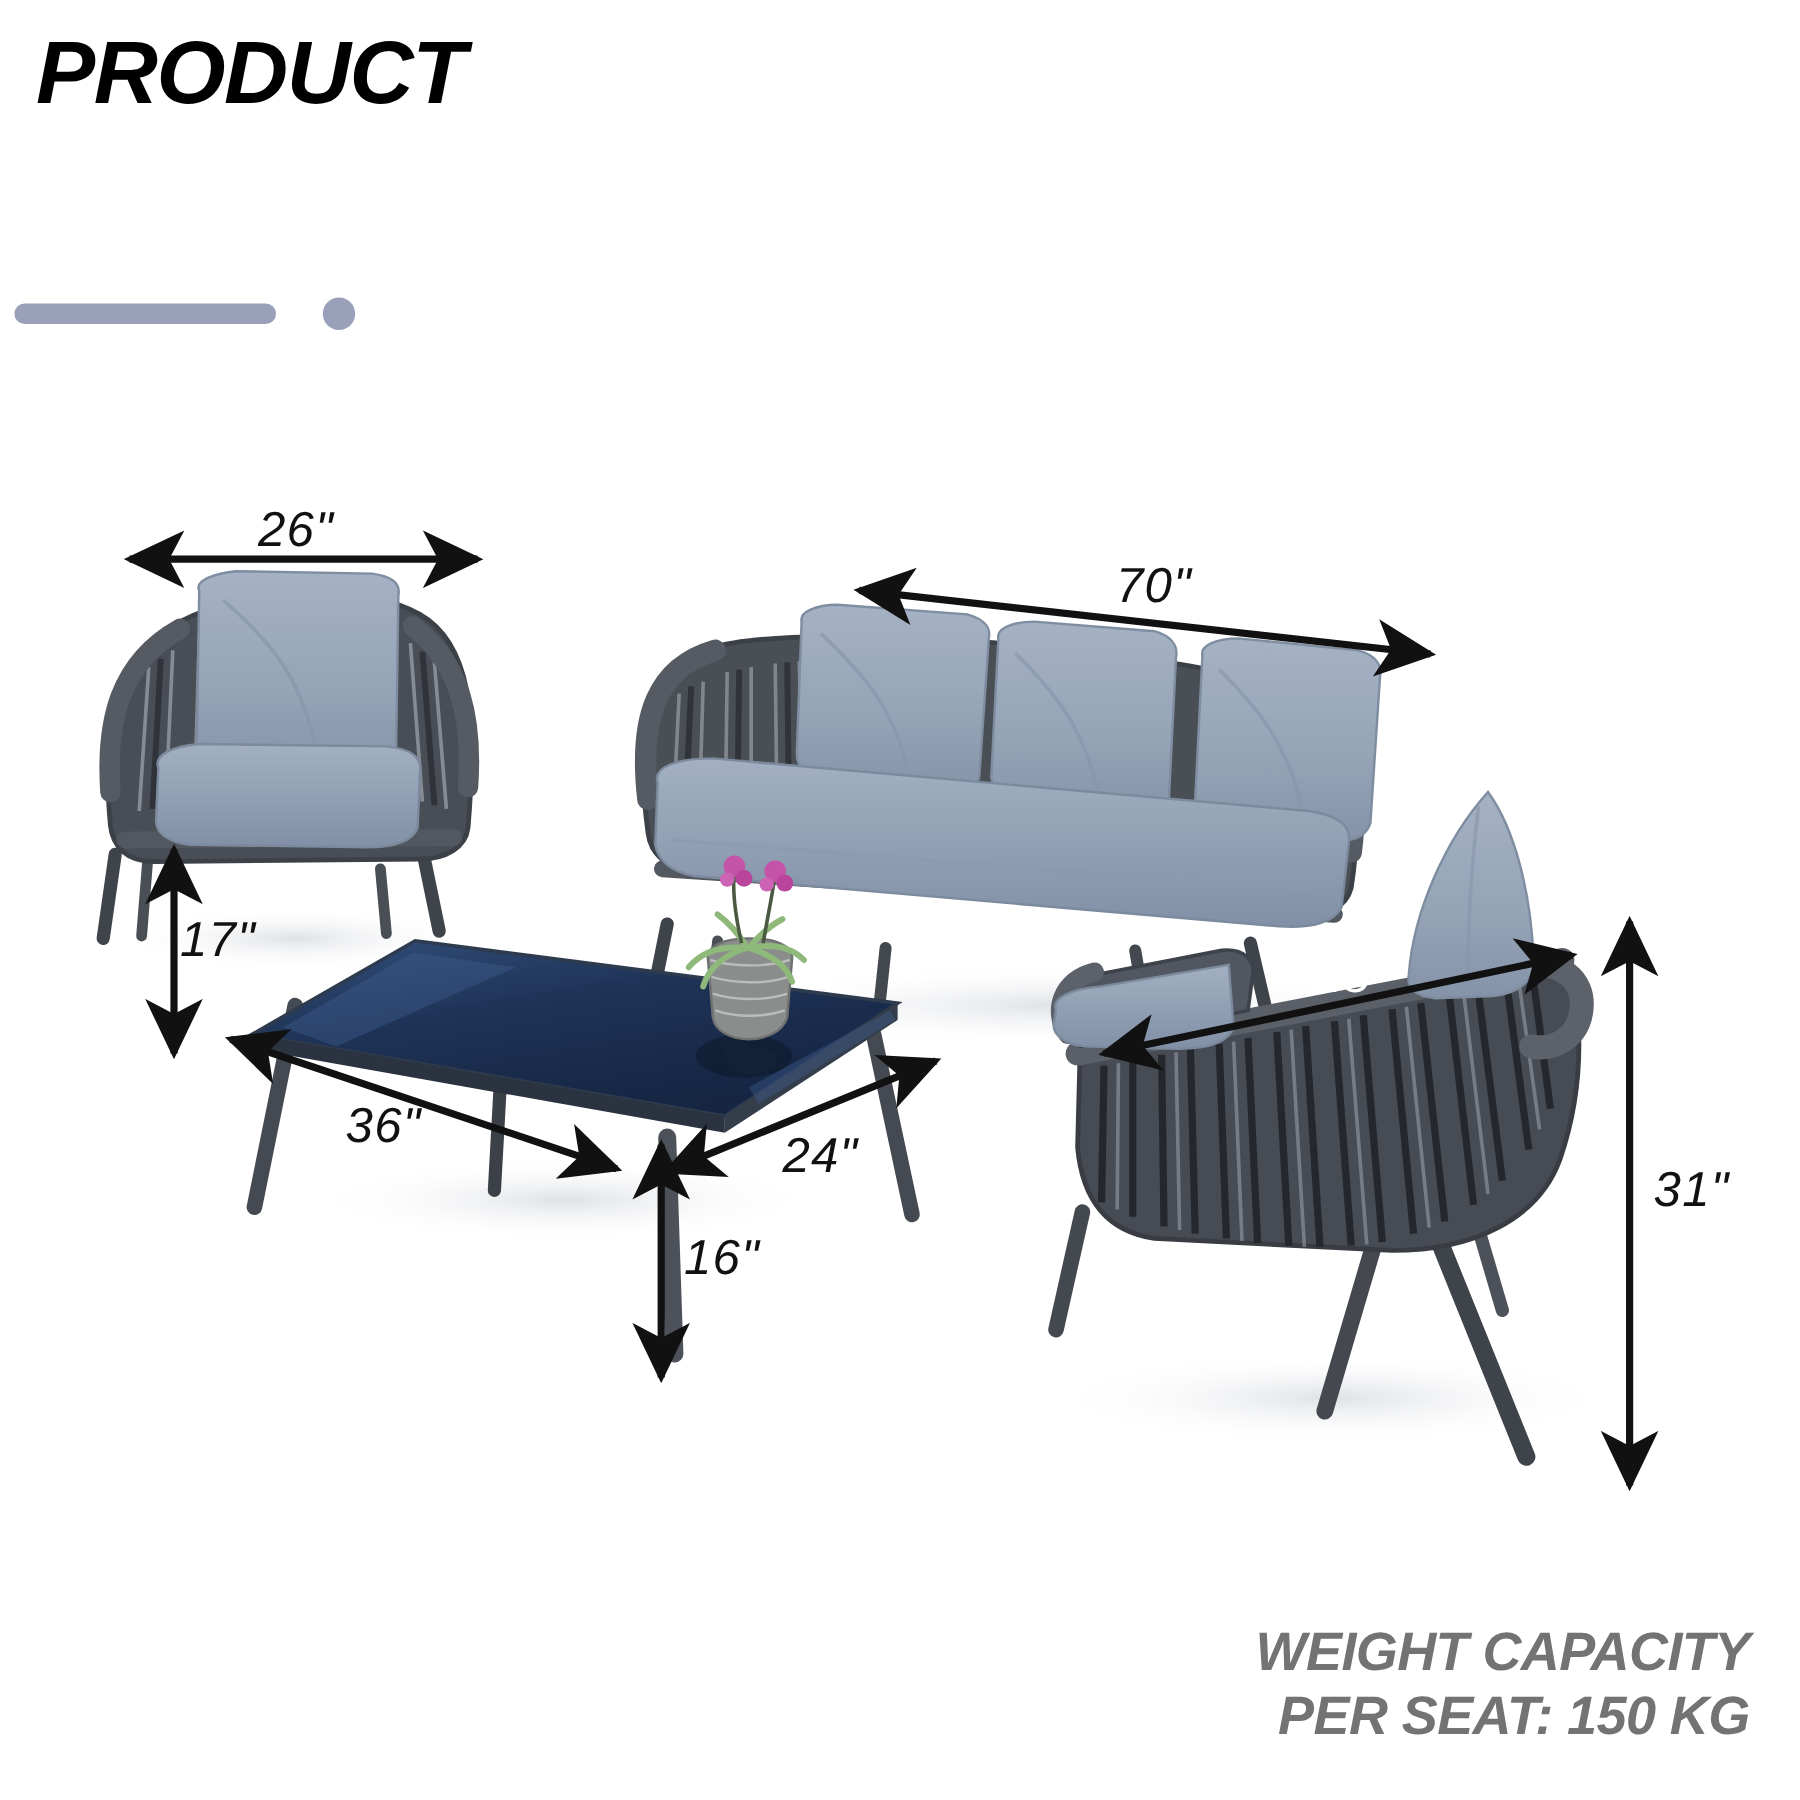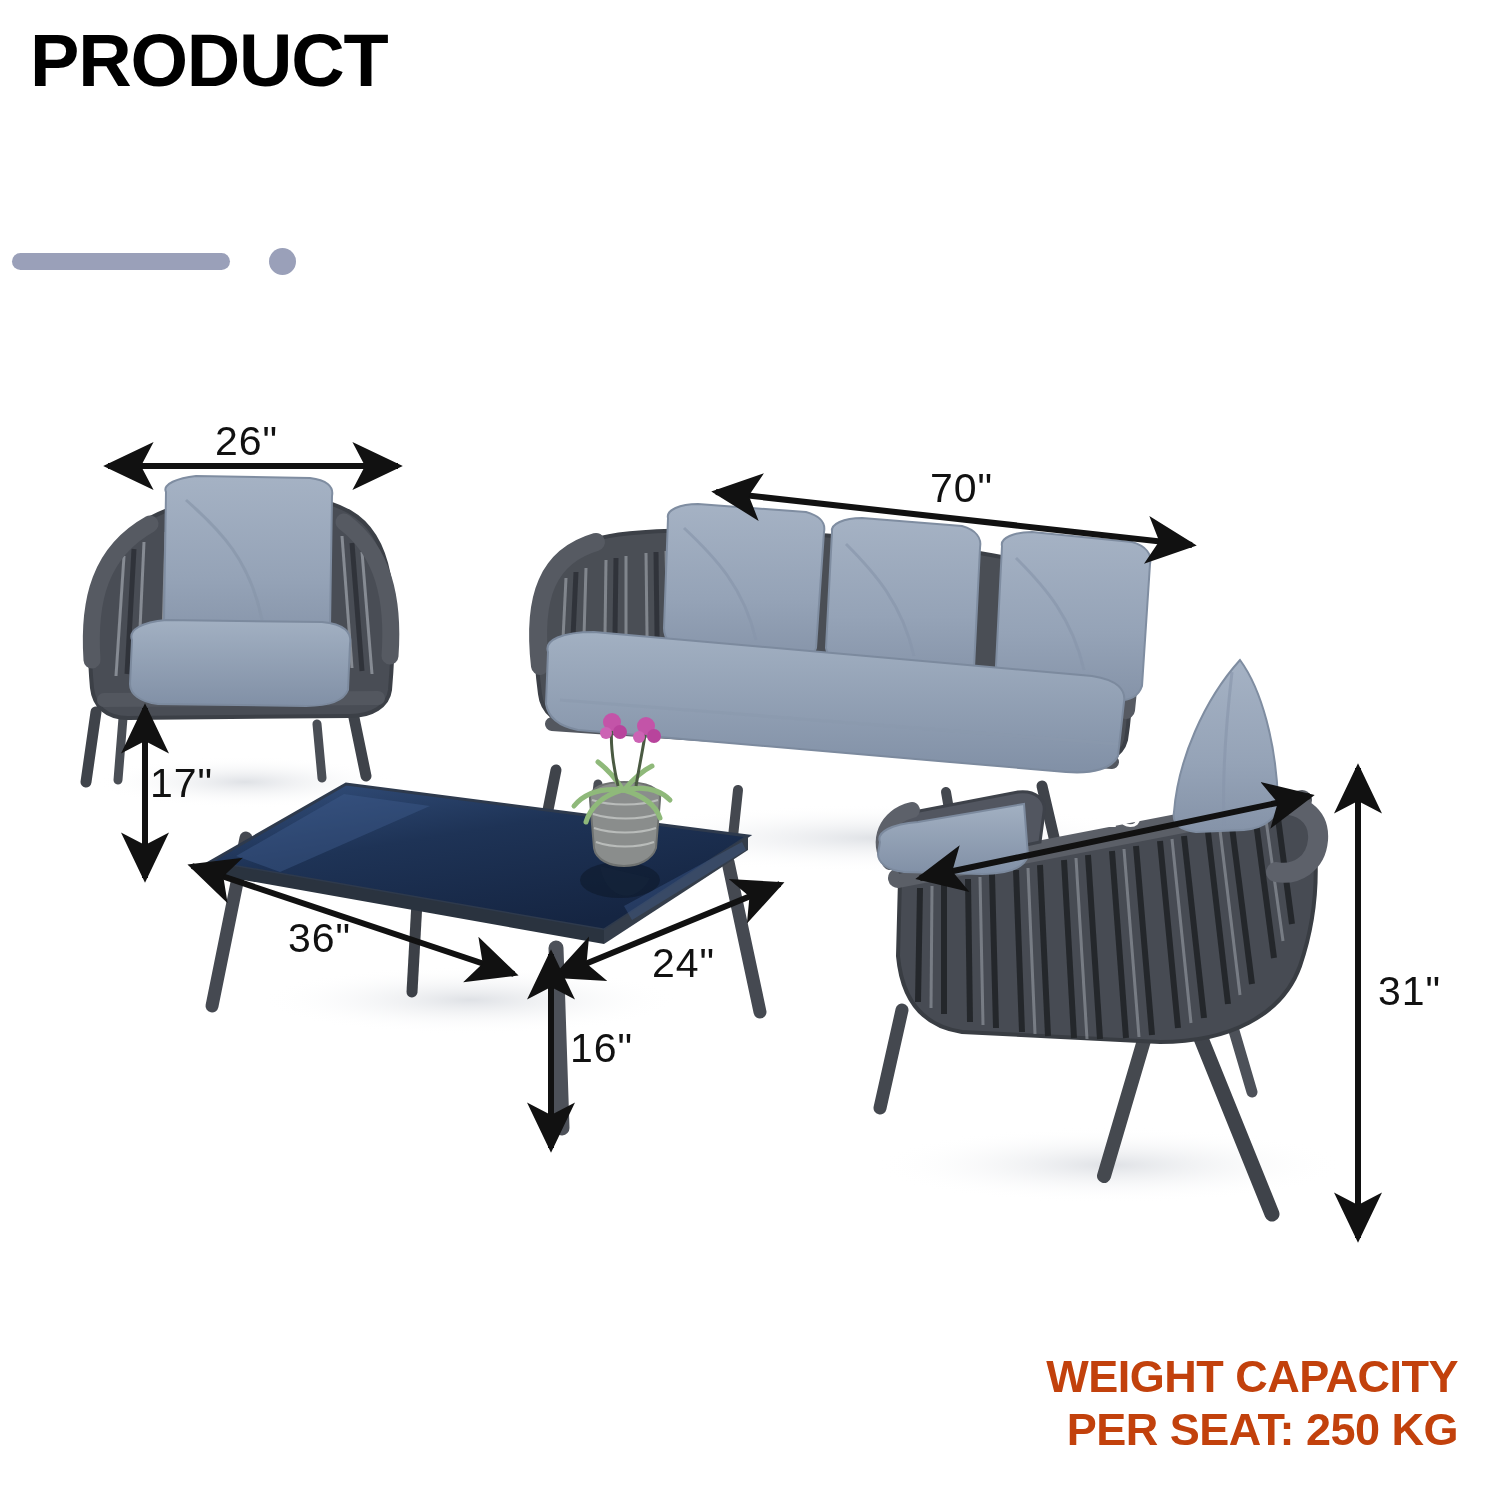--- a/index.html
+++ b/index.html
@@ -7,20 +7,21 @@
     padding: 0;
     background: #ffffff;
   }
   #page {
     position: relative;
     width: 1500px;
     height: 1500px;
     background: #ffffff;
     overflow: hidden;
     font-family: "Liberation Sans", sans-serif;
+    font-style: italic;
   }
 
   
   #header-block {
     position: absolute;
     left: 30px;
     top: 22px;
     width: 900px;
   }
   .title-line {
@@ -59,21 +60,21 @@
     right: 42px;
     bottom: 44px;
     text-align: right;
   }
   .footer-line {
     font-family: "Liberation Sans", sans-serif;
     font-weight: bold;
     font-size: 45px;
     line-height: 1.18;
     letter-spacing: -0.5px;
-    color: #c2410c;
+    color: #737373;
     white-space: nowrap;
   }
 
   
   #scene {
     position: absolute;
     left: 0;
     top: 0;
     width: 1500px;
     height: 1500px;
@@ -390,16 +391,16 @@
   <div class="dim-label" style="left:652px; top:940px;">24"</div>
 
   <div class="dim-label" style="left:570px; top:1025px;">16"</div>
 
   <div class="dim-label light" style="left:1095px; top:790px;">28"</div>
 
   <div class="dim-label" style="left:1378px; top:968px;">31"</div>
 
   <div id="footer-block">
     <div class="footer-line">WEIGHT CAPACITY</div>
-    <div class="footer-line">PER SEAT: 250 KG</div>
+    <div class="footer-line">PER SEAT: 150 KG</div>
   </div>
 
 </div>
 
 </body></html>

